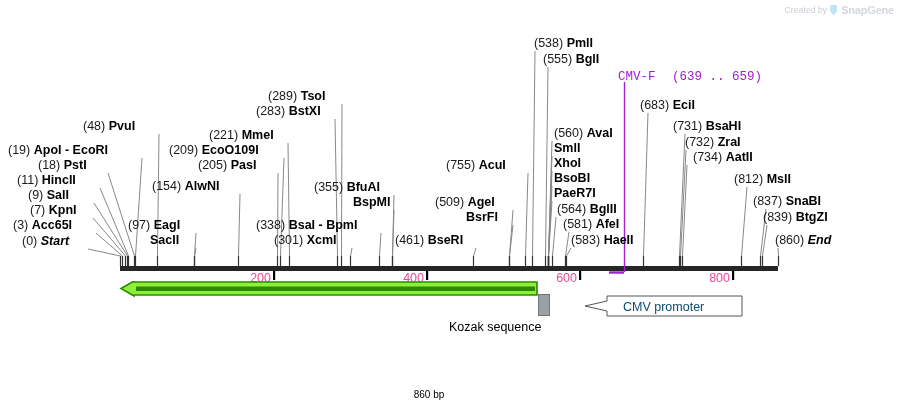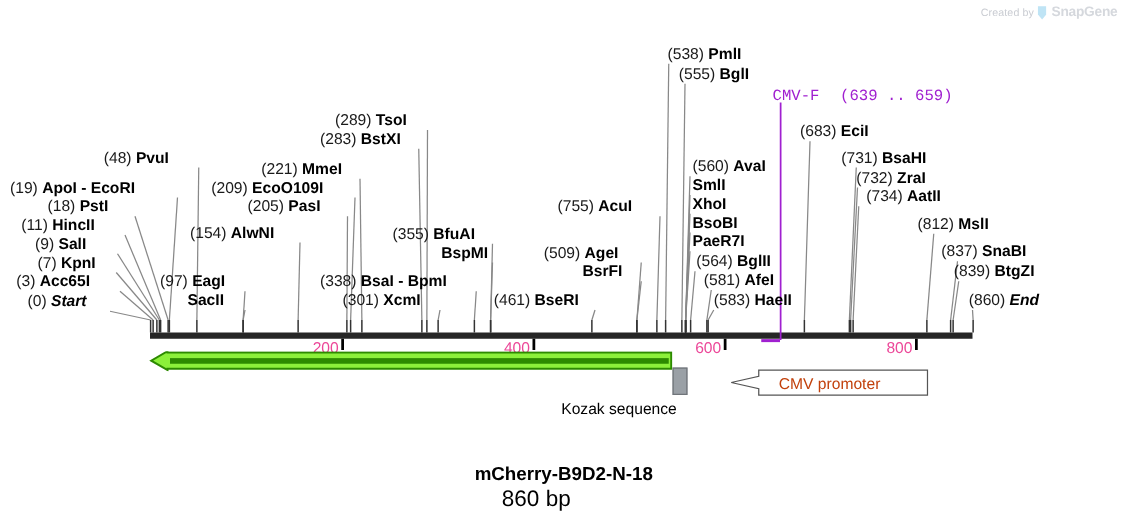--- a/index.html
+++ b/index.html
@@ -58,31 +58,31 @@
   }
   .kozak{
     position:absolute;
     background:#9aa0a6;
     border:1px solid #70757a;
   }
   .kozak-label{
     position:absolute;font-size:12.5px;color:#000;white-space:nowrap;
   }
   .promoter-label{
-    position:absolute;font-size:12.5px;color:#c2410c;white-space:nowrap;
+    position:absolute;font-size:12.5px;color:#0c4a6e;white-space:nowrap;
   }
 
   
   .title{
     position:absolute;width:902px;text-align:center;
     font-size:15px;font-weight:bold;color:#000;
   }
   .subtitle{
     position:absolute;width:858px;text-align:center;
-    font-size:18px;color:#000;
+    font-size:10px;color:#000;
   }
 </style>
 </head>
 <body>
 
 <div class="map">
 
   <div class="watermark">
     <span>Created by</span>
     <span class="wm-flag"></span>
@@ -249,15 +249,14 @@
   </svg>
 
   <div class="kozak" style="left:538px;top:294px;width:10px;height:20px;"></div>
   <div class="kozak-label" style="left:449px;top:320px;">Kozak sequence</div>
 
   <svg style="position:absolute;left:583px;top:295px;" width="160" height="22" viewBox="0 0 160 22">
     <polygon points="24,1 159,1 159,21 24,21 24,16 2,11 24,6" fill="#ffffff" stroke="#555555" stroke-width="1"></polygon>
   </svg>
   <div class="promoter-label" style="left:623px;top:300px;">CMV promoter</div>
 
-  <div class="title" style="top:371px;">mCherry-B9D2-N-18</div>
   <div class="subtitle" style="top:389px;">860 bp</div>
 </div>
 
 </body></html>

